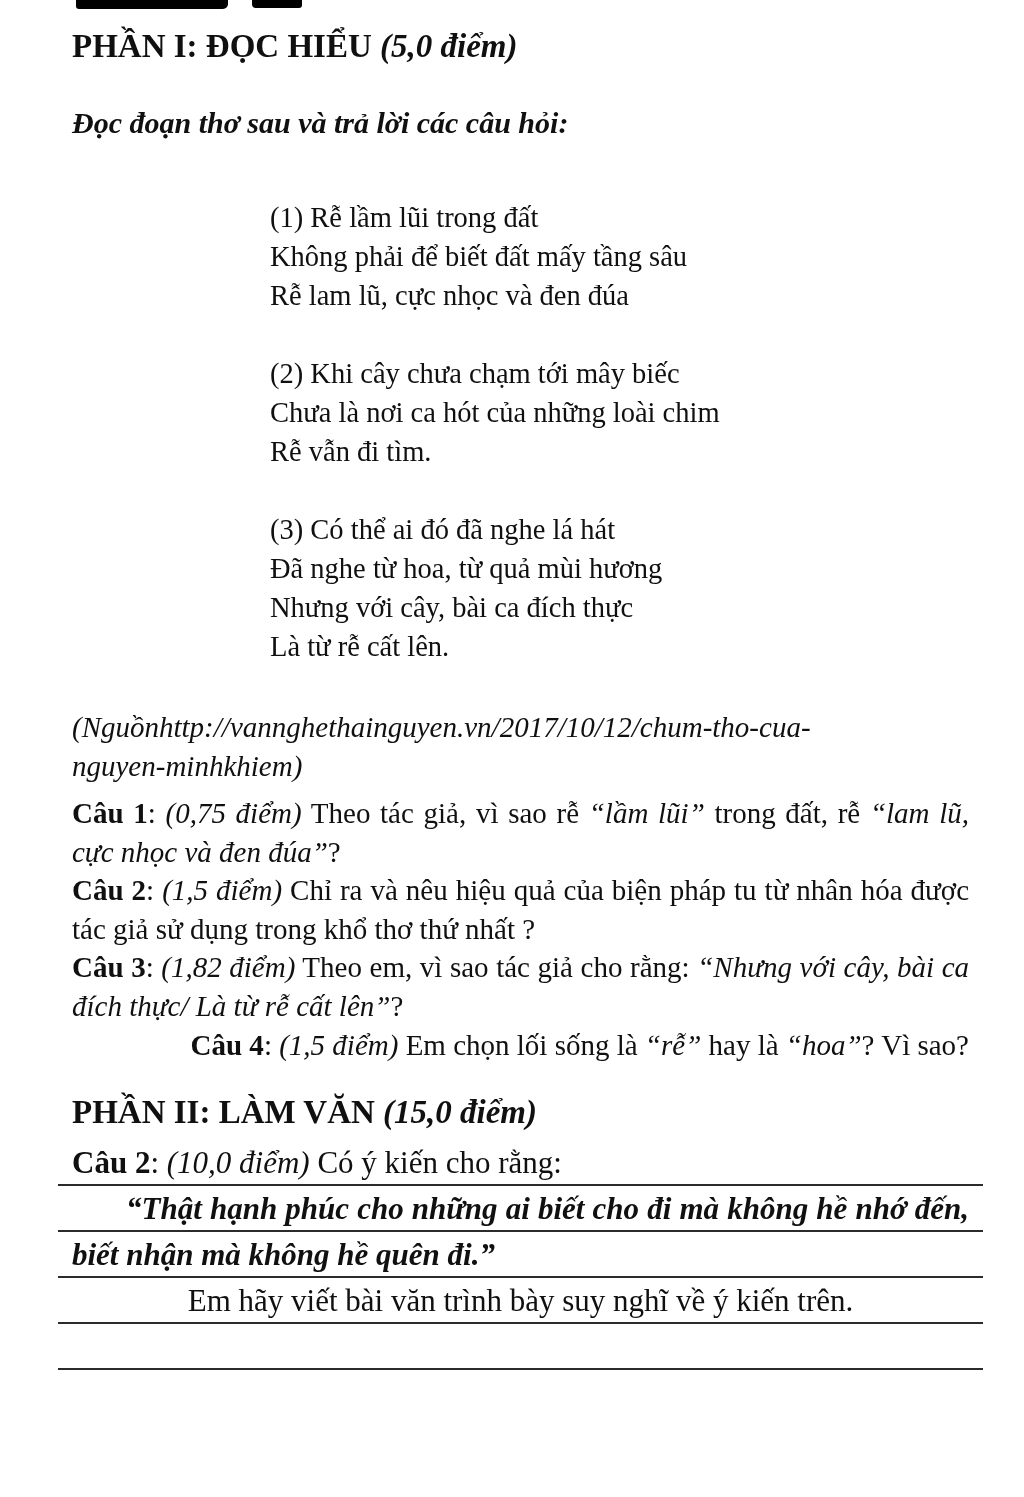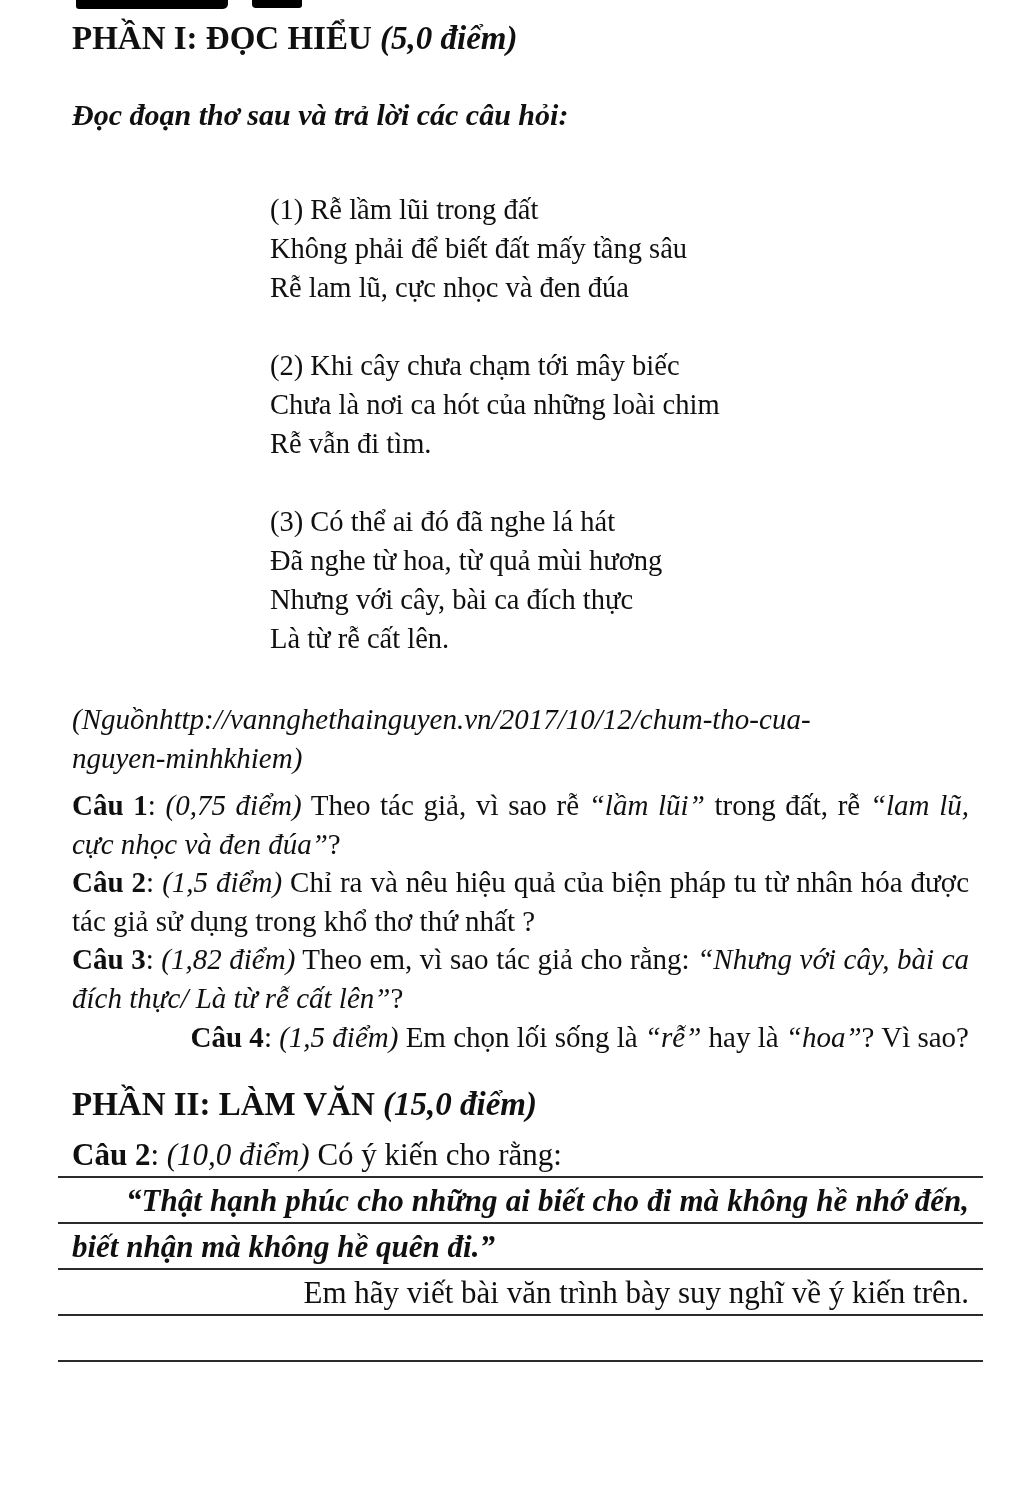--- a/index.html
+++ b/index.html
@@ -6,21 +6,21 @@
   html, body { margin: 0; padding: 0; }
   body {
     width: 1024px;
     height: 1497px;
     overflow: hidden;
     background: #ffffff;
     color: #101010;
     font-family: "Liberation Serif", "DejaVu Serif", serif;
     position: relative;
   }
-  .page { position: relative; height: 100%; padding: 16px 55px 0 72px; }
+  .page { position: relative; height: 100%; padding: 24px 55px 0 72px; }
 
   .artifact { position: absolute; background: #000; }
   .art-1 { left: 76px; top: 0; width: 152px; height: 9px; border-radius: 0 0 5px 3px; }
   .art-2 { left: 252px; top: 0; width: 50px; height: 8px; border-radius: 0 0 3px 4px; }
 
   .b  { font-weight: bold; }
   .i  { font-style: italic; }
   .bi { font-weight: bold; font-style: italic; }
 
   .title { font-size: 33px; font-weight: bold; margin: 2px 0 0 0; line-height: 40px; }
@@ -71,21 +71,21 @@
       #2b2b2b 44px, #2b2b2b 46px
     );
   }
   .ruled p { margin: 0; }
   .ruled .quote {
     font-weight: bold;
     font-style: italic;
     text-align: justify;
     text-indent: 54px;
   }
-  .ruled .final { text-align: right; }
+  .ruled .final { text-align: center; }
 </style>
 </head>
 <body>
 
 <div class="page">
 
   <span class="artifact art-1"></span>
   <span class="artifact art-2"></span>
 
   <h1 class="title"><span class="b">PHẦN I: ĐỌC HIỂU</span><span class="pts"> (5,0 điểm)</span></h1>

